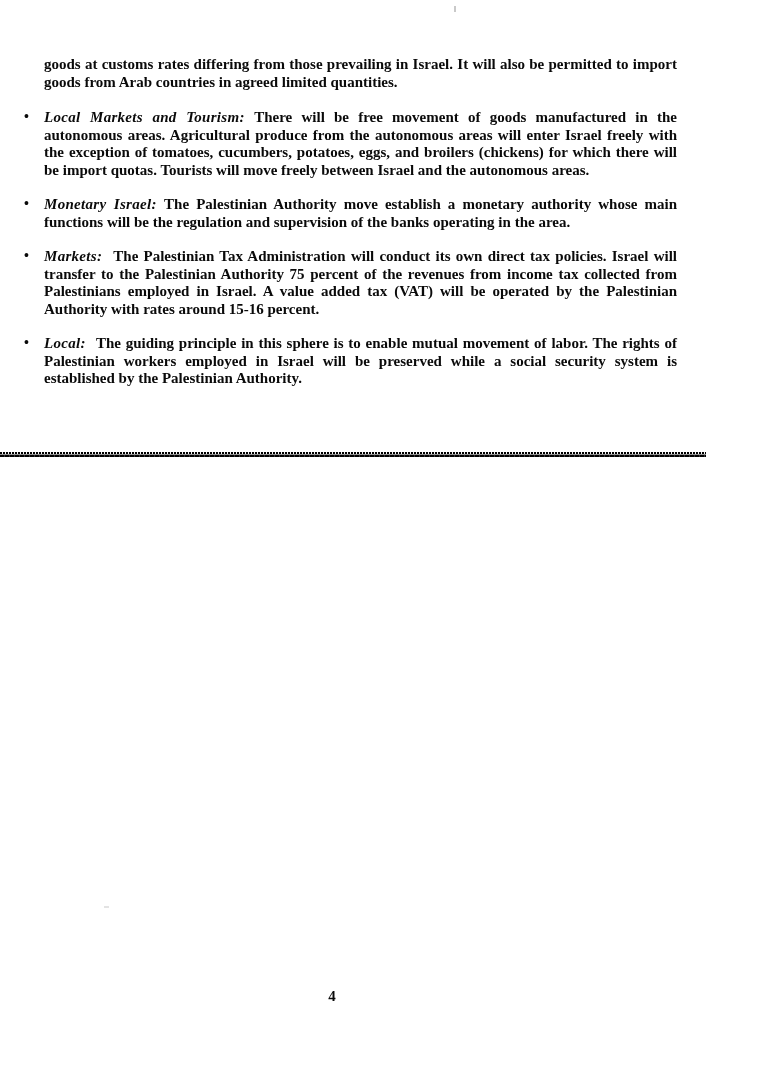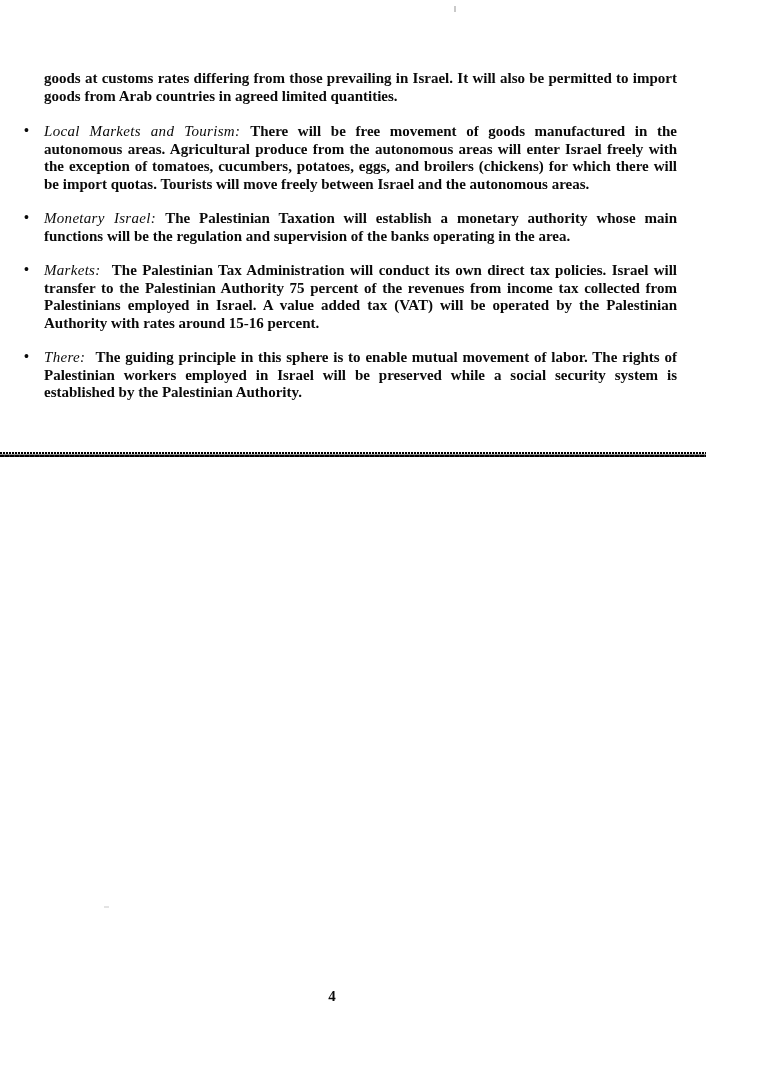--- a/index.html
+++ b/index.html
@@ -13,21 +13,21 @@
     height: 1078px;
     margin: 0 auto;
     background: #ffffff;
     overflow: hidden;
     font-family: "Liberation Serif", "DejaVu Serif", serif;
     color: #0a0a0a;
   }
   .content {
     position: absolute;
     left: 44px;
-    top: 70px;
+    top: 56px;
     width: 633px;
     font-size: 15px;
     line-height: 17.5px;
     font-weight: bold;
     text-align: justify;
   }
   .para {
     margin: 0 0 18px 0;
   }
   .bullet {
@@ -36,21 +36,21 @@
   }
   .bullet-marker {
     position: absolute;
     left: -20px;
     top: -1px;
     font-weight: bold;
     font-size: 14px;
   }
   .lead {
     font-style: italic;
-    font-weight: normal;
+    font-weight: bold;
     letter-spacing: 0.3px;
   }
   .lead::after {
     content: " ";
     white-space: pre;
   }
   .rule {
     position: absolute;
     left: 0;
     top: 452px;
@@ -98,31 +98,31 @@
 
     <p class="para">goods  at customs rates differing from those prevailing in Israel. It will also be permitted to import goods from Arab countries in agreed limited quantities.</p>
 
     <div class="bullet">
       <span class="bullet-marker">•</span>
       <span class="lead">Local Markets and  Tourism:</span><span>There will be free movement of goods manufactured in the autonomous areas. Agricultural produce from the autonomous areas will enter Israel freely with the  exception of tomatoes, cucumbers, potatoes, eggs, and broilers (chickens) for which there will  be import quotas. Tourists will move freely between Israel and the autonomous areas.</span>
     </div>
 
     <div class="bullet">
       <span class="bullet-marker">•</span>
-      <span class="lead">Monetary Israel:</span><span>The Palestinian Taxation will establish a monetary authority whose main functions will be the regulation and supervision of the banks operating in the area.</span>
+      <span class="lead">Monetary Israel:</span><span>The Palestinian Authority move establish a monetary authority whose main functions will be the regulation and supervision of the banks operating in the area.</span>
     </div>
 
     <div class="bullet">
       <span class="bullet-marker">•</span>
       <span class="lead">Markets: </span><span>The Palestinian Tax Administration will conduct its own direct tax policies. Israel will transfer to the Palestinian Authority 75 percent of the revenues from income tax collected  from Palestinians employed in Israel. A value added tax (VAT) will be operated by the Palestinian Authority with rates around 15-16 percent.</span>
     </div>
 
     <div class="bullet">
       <span class="bullet-marker">•</span>
-      <span class="lead">There: </span><span>The guiding principle in this sphere is to enable mutual movement of labor. The rights of  Palestinian workers employed in Israel will be preserved while a social security system is established by the Palestinian Authority.</span>
+      <span class="lead">Local: </span><span>The guiding principle in this sphere is to enable mutual movement of labor. The rights of  Palestinian workers employed in Israel will be preserved while a social security system is established by the Palestinian Authority.</span>
     </div>
 
   </div>
 
   <div class="rule"></div>
 
   <span class="artifact-mid"></span>
 
   <div class="page-number">4</div>
 

